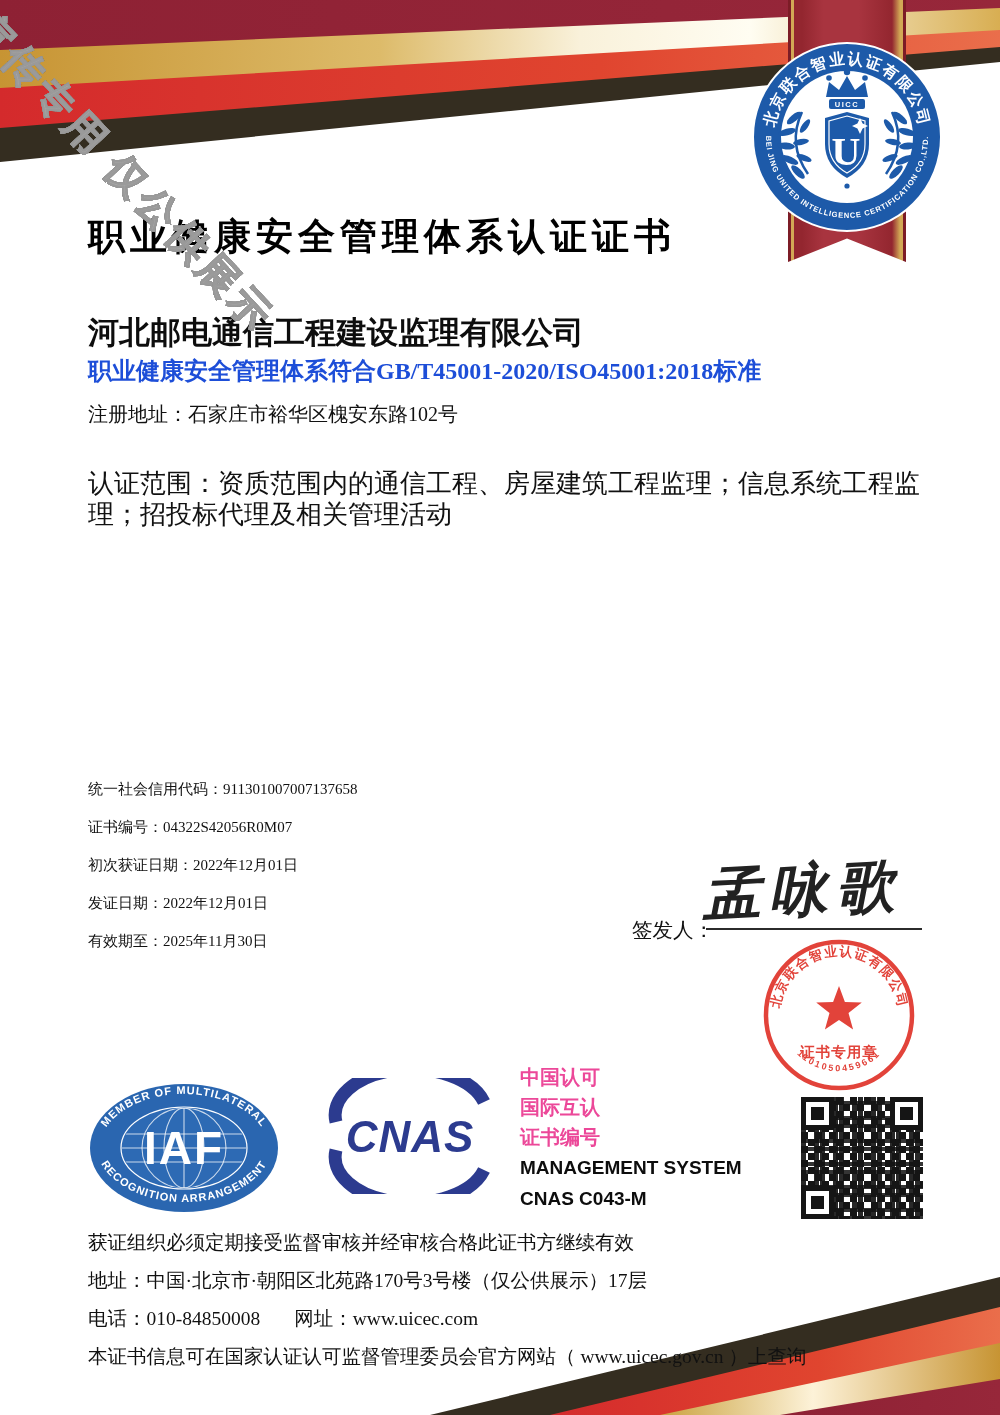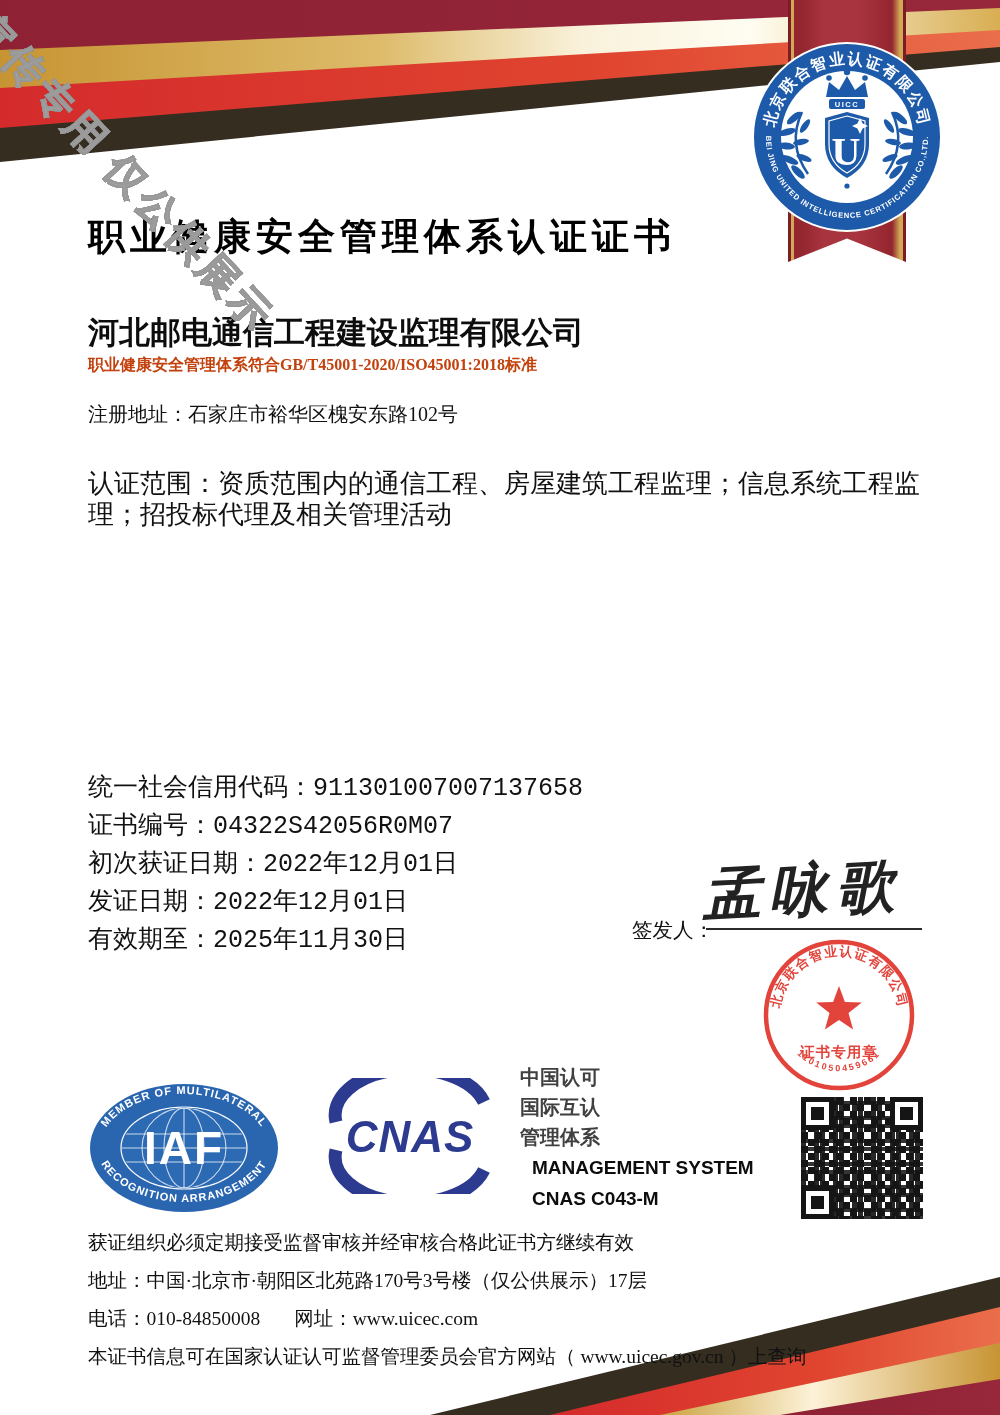--- a/index.html
+++ b/index.html
@@ -17,35 +17,35 @@
       #d2a855 calc(100% - 6px) calc(100% - 3px),#7c1c26 calc(100% - 3px) 100%);
     clip-path:polygon(0 0,100% 0,100% 100%,50% 91%,0 100%);}
 
   
   .badge{position:absolute;left:750px;top:40px;z-index:3;}
   .seal{position:absolute;left:760px;top:936px;z-index:5;opacity:.93;}
 
   
   .title{position:absolute;left:88px;top:212px;z-index:4;font-size:37px;font-weight:700;letter-spacing:5px;color:#000000;}
   .company{position:absolute;left:88px;top:312px;z-index:4;font-size:31px;font-weight:700;color:#0d0d0d;}
-  .standard{position:absolute;left:88px;top:355px;z-index:4;font-size:16px;font-weight:700;color:#c2410c;}
+  .standard{position:absolute;left:88px;top:355px;z-index:4;font-size:24px;font-weight:700;color:#1d4ed8;}
   .addr{position:absolute;left:88px;top:399px;z-index:4;font-size:20px;line-height:31px;}
   .scope{position:absolute;left:88px;top:468px;width:832px;z-index:4;font-size:26px;line-height:31px;}
-  .info{position:absolute;left:88px;top:770px;z-index:4;font-size:25px;line-height:38px;font-family:Liberation Mono, monospace;}
+  .info{position:absolute;left:88px;top:770px;z-index:4;font-size:15px;line-height:38px;}
   .signer-label{position:absolute;left:632px;top:892px;z-index:4;font-size:20.5px;margin-top:24px;}
   .signature{position:absolute;left:702px;top:852px;z-index:4;font-size:58px;font-weight:700;
              font-style:italic;letter-spacing:9px;color:#222;transform:rotate(-3deg);white-space:nowrap;}
   .sign-line{position:absolute;left:706px;top:928px;width:216px;border-top:2px solid #2b2b2b;z-index:4;}
 
   
   .iaf{position:absolute;left:86px;top:1082px;z-index:4;}
   .cnas{position:absolute;left:322px;top:1078px;z-index:4;}
   .accred{position:absolute;left:520px;top:1062px;z-index:4;}
-  .accred .cn{font-size:20px;font-weight:600;line-height:30px;color:#404040;}
-  .accred .en{font-family:"Liberation Sans","DejaVu Sans",sans-serif;font-size:19px;font-weight:700;line-height:31px;color:#0d0d0d;margin-left:12px;}
+  .accred .cn{font-size:20px;font-weight:600;line-height:30px;color:#ec4899;}
+  .accred .en{font-family:"Liberation Sans","DejaVu Sans",sans-serif;font-size:19px;font-weight:700;line-height:31px;color:#0d0d0d;}
 
   
   .qr{position:absolute;left:796px;top:1092px;width:132px;height:132px;background:#fff;z-index:4;}
   .qr .modules{position:absolute;inset:5px;
     background-color:#fff;
     background-image:
       repeating-conic-gradient(#151515 0% 25%, rgba(255,255,255,0) 0% 50%),
       repeating-linear-gradient(90deg, rgba(17,17,17,.9) 0 5px, rgba(255,255,255,0) 5px 13px),
       repeating-linear-gradient(0deg, rgba(17,17,17,.85) 0 4px, rgba(255,255,255,0) 4px 15px);
     background-size:14px 14px,19px 19px,23px 23px;}
@@ -246,21 +246,21 @@
 
   <svg class="cnas sans" width="176" height="116" viewBox="0 0 176 116">
     <path d="M 14,44 A 76,46 0 0 1 162,24" stroke="#2c3b8f" stroke-width="13" fill="none"></path>
     <path d="M 14,72 A 76,46 0 0 0 162,92" stroke="#2c3b8f" stroke-width="13" fill="none"></path>
     <text x="88" y="74" text-anchor="middle" font-size="44" font-weight="800" font-style="italic" fill="#2c3b8f" letter-spacing="1">CNAS</text>
   </svg>
 
   <div class="accred">
     <div class="cn">中国认可</div>
     <div class="cn">国际互认</div>
-    <div class="cn">管理体系</div>
+    <div class="cn">证书编号</div>
     <div class="en">MANAGEMENT SYSTEM</div>
     <div class="en">CNAS C043-M</div>
   </div>
 
   <div class="qr">
     <div class="modules"></div>
     <div class="finder tl"></div>
     <div class="finder tr"></div>
     <div class="finder bl"></div>
   </div>

